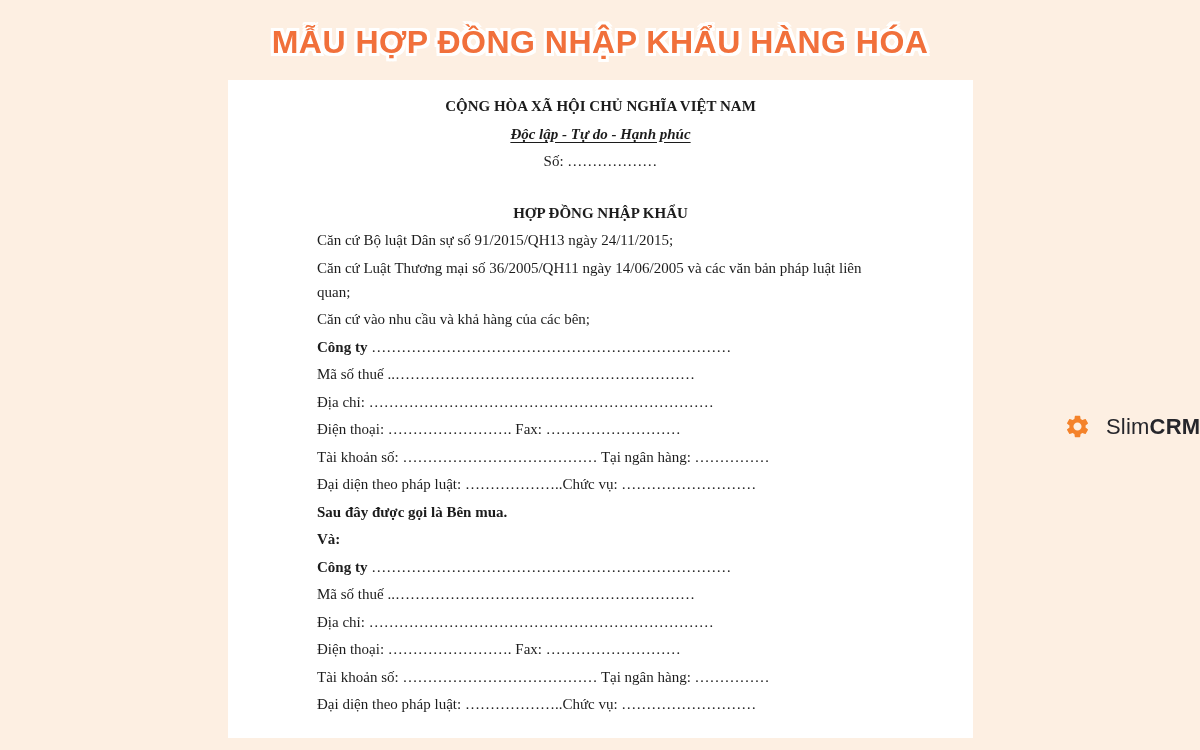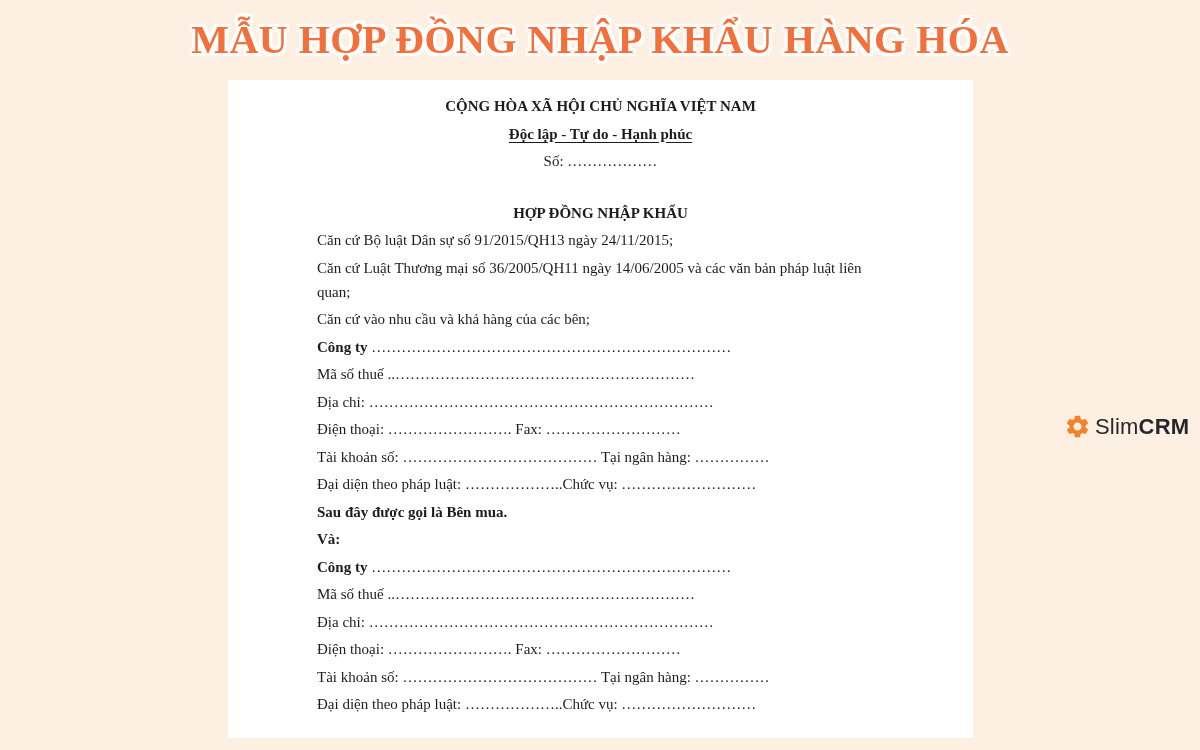--- a/index.html
+++ b/index.html
@@ -12,25 +12,25 @@
   }
 
   
   .banner {
     position: absolute;
     top: 12px; left: 0;
     width: 1200px;
     text-align: center;
   }
   .banner h1 {
-    margin: 4px;
+    margin: 12px;
     display: inline-block;
-    font-family: Liberation Serif, serif;
+    font-family: Liberation Sans, sans-serif;
     font-weight: bold;
-    font-size: 40px;
+    font-size: 32px;
     letter-spacing: 0.5px;
     color: #F1703B;
     text-shadow:
       -3px -3px 0 #fff, 3px -3px 0 #fff,
       -3px  3px 0 #fff, 3px  3px 0 #fff,
        0   -3px 0 #fff, 0    3px 0 #fff,
       -3px  0   0 #fff, 3px  0   0 #fff;
   }
 
   
@@ -45,30 +45,30 @@
     overflow: hidden;
   }
   .sheet p {
     margin: 0 0 3.3px 0;
     font-size: 15px;
     line-height: 24.2px;
   }
   .center { text-align: center; margin-right: -22px !important; }
   .bold { font-weight: bold; }
   .italic { }
-  .motto { text-decoration: underline; text-underline-offset: 3px; }
+  .motto { text-decoration: underline; text-underline-offset: 3px; font-style: italic; }
   .contract-title { margin-top: 27.5px !important; font-size: 15.5px; }
 
   
   .logo {
     position: absolute;
     left: 1064px; top: 413px;
     display: flex;
     align-items: center;
-    gap: 4px;
+    gap: 15px;
     font-family: "Liberation Sans", sans-serif;
   }
   .logo .wordmark {
     font-size: 22px;
     color: #26262B;
     letter-spacing: 0.2px;
   }
   .logo .wordmark .slim { font-weight: 500; }
   .logo .wordmark .crm  { font-weight: 700; }
 </style>

